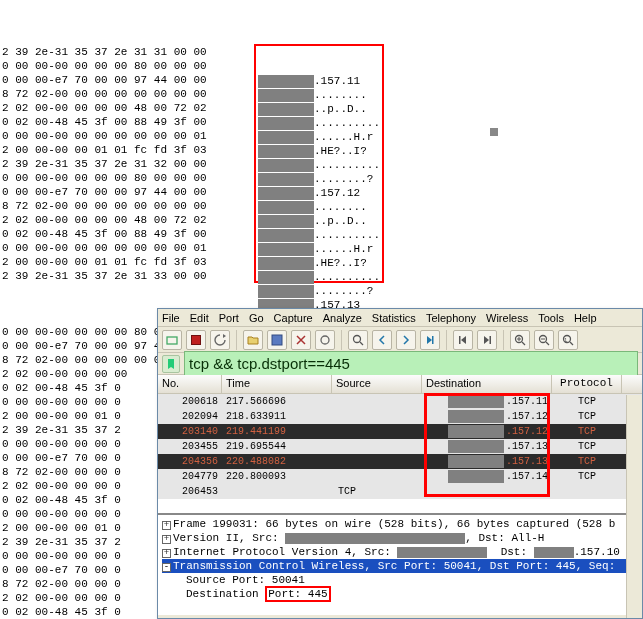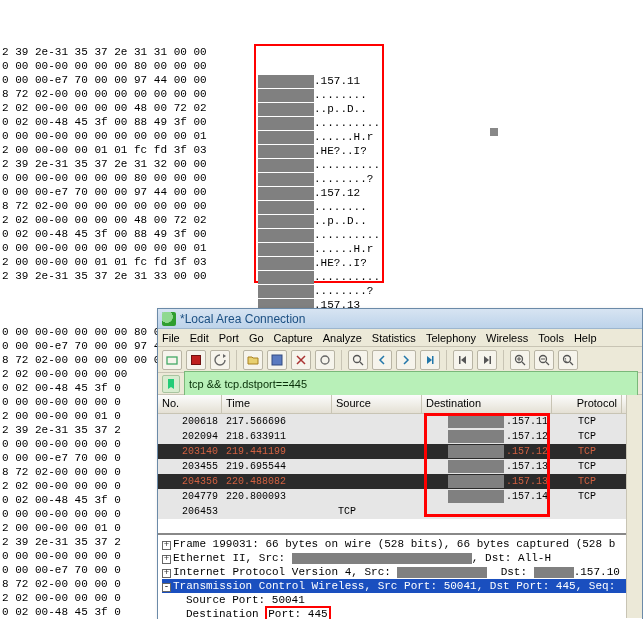--- a/index.html
+++ b/index.html
@@ -87,38 +87,38 @@
     background:#ece9d8;
     border-bottom:1px solid #c8c4b4;
     display:flex; align-items:center; padding:0 4px; gap:4px;
   }
   .filterbtn { width:18px;height:18px;border:1px solid #a8c4a0;background:#d8ecd0;border-radius:2px;display:flex;align-items:center;justify-content:center;}
   .filterinput {
     flex:1; height:19px;
     background:#b8f0b8;
     border:1px solid #7ab87a;
     padding:12px 4px;
-    font-family:Tahoma,sans-serif; font-size:11px;
+    font-family:Tahoma,sans-serif; font-size:15px;
     color:#083008;
   }
   .ws-list {
     height:140px;
     background:#fff;
     border-bottom:2px solid #888;
     overflow:hidden;
     position:relative;
   }
   .ws-listhead {
     height:19px;
     display:flex;
     background:linear-gradient(#fcfcfc,#e4e0d4);
     border-bottom:1px solid #c8c4b4;
   }
   .lh { border-right:1px solid #c8c4b4; padding:2px 4px; font-weight:normal;}
-  .col-no{width:64px;} .col-time{width:110px;} .col-src{width:90px;} .col-dst{width:130px;} .col-proto{width:70px;text-align:right;}
+  .col-no{width:64px;} .col-time{width:110px;} .col-src{width:90px;} .col-dst{width:130px;} .col-proto{width:70px;text-align:center;font-family:Liberation Mono, monospace;}
   .ws-rows { font-family:"Courier New",monospace; font-size:10px; line-height:15px;}
   .wr { display:flex; height:15px; align-items:center; background:#e6e6e6;}
   .wr.dark { background:#2b2b2b; color:#d06040;}
   .wc { padding:0 4px; overflow:hidden; white-space:nowrap;}
   .wc.no{width:64px;text-align:right;} .wc.time{width:110px;} .wc.src{width:90px;position:relative;} .wc.dst{width:130px;position:relative;text-align:right;} .wc.proto{width:70px;text-align:center;}
   .dstbar{display:inline-block;width:56px;height:13px;background:#808080;vertical-align:middle;margin-right:2px;}
   .dstred{position:absolute;top:18px;left:266px;width:126px;height:104px;border:3px solid #f00;pointer-events:none;}
   .ws-tree {
     height:100px;
     background:#fff;
@@ -147,24 +147,20 @@
   
   <div id="hexbelow"><div class="hexrow"><span class="hexbytes">0 00 00-00 00 00 00 80 00 00 00</span><span>    ............</span></div><div class="hexrow"><span class="hexbytes">0 00 00-e7 70 00 00 97 44 00 00</span><span>    L.......p..D...</span></div><div class="hexrow"><span class="hexbytes">8 72 02-00 00 00 00 00 00 00 00</span><span></span></div><div class="hexrow"><span class="hexbytes">2 02 00-00 00 00 00</span><span></span></div><div class="hexrow"><span class="hexbytes">0 02 00-48 45 3f 0</span><span></span></div><div class="hexrow"><span class="hexbytes">0 00 00-00 00 00 0</span><span></span></div><div class="hexrow"><span class="hexbytes">2 00 00-00 00 01 0</span><span></span></div><div class="hexrow"><span class="hexbytes">2 39 2e-31 35 37 2</span><span></span></div><div class="hexrow"><span class="hexbytes">0 00 00-00 00 00 0</span><span></span></div><div class="hexrow"><span class="hexbytes">0 00 00-e7 70 00 0</span><span></span></div><div class="hexrow"><span class="hexbytes">8 72 02-00 00 00 0</span><span></span></div><div class="hexrow"><span class="hexbytes">2 02 00-00 00 00 0</span><span></span></div><div class="hexrow"><span class="hexbytes">0 02 00-48 45 3f 0</span><span></span></div><div class="hexrow"><span class="hexbytes">0 00 00-00 00 00 0</span><span></span></div><div class="hexrow"><span class="hexbytes">2 00 00-00 00 01 0</span><span></span></div><div class="hexrow"><span class="hexbytes">2 39 2e-31 35 37 2</span><span></span></div><div class="hexrow"><span class="hexbytes">0 00 00-00 00 00 0</span><span></span></div><div class="hexrow"><span class="hexbytes">0 00 00-e7 70 00 0</span><span></span></div><div class="hexrow"><span class="hexbytes">8 72 02-00 00 00 0</span><span></span></div><div class="hexrow"><span class="hexbytes">2 02 00-00 00 00 0</span><span></span></div><div class="hexrow"><span class="hexbytes">0 02 00-48 45 3f 0</span><span></span></div></div>
   
   
   
   
 </div>
 <div class="greysq"></div>
 
 <div class="ws">
-  <div class="ws-titlebar">
-    <div class="ws-logo"></div>
-    <div class="ws-title">*Local Area Connection</div>
-  </div>
   <div class="ws-menu">
     <span>File</span>
     <span>Edit</span>
     <span>Port</span>
     <span>Go</span>
     <span>Capture</span>
     <span>Analyze</span>
     <span>Statistics</span>
     <span>Telephony</span>
     <span>Wireless</span>
@@ -328,20 +324,20 @@
         <div class="wr">
           <div class="wc no">206453</div>
           <div class="wc src"></div>
           <div class="wc proto">TCP</div>
         </div>
       </div>
     <div class="dstred"></div>
   </div>
   <div class="ws-tree">
     <div class="tln"><span class="box">+</span><span>Frame 199031: 66 bytes on wire (528 bits), 66 bytes captured (528 b</span></div>
-    <div class="tln"><span class="box">+</span><span>Ethernet II, Src: </span><span class="greybar" style="width:180px;"></span><span>, Dst: All-H</span></div>
+    <div class="tln"><span class="box">+</span><span>Version II, Src: </span><span class="greybar" style="width:180px;"></span><span>, Dst: All-H</span></div>
     <div class="tln"><span class="box">+</span><span>Internet Protocol Version 4, Src: </span><span class="greybar" style="width:90px;"></span>&nbsp;&nbsp;<span>Dst: </span><span class="greybar" style="width:40px;"></span><span>.157.10</span></div>
     <div class="tln sel"><span class="box" style="background:#fff;color:#000;">-</span><span>Transmission Control Wireless, Src Port: 50041, Dst Port: 445, Seq:</span></div>
     <div class="tln" style="padding-left:24px;">Source Port: 50041</div>
     <div class="tln" style="padding-left:24px;"><span>Destination </span><span class="portred">Port: 445</span></div>
   </div>
   <div class="scroll-r"></div>
 </div>
 
 </body></html>

